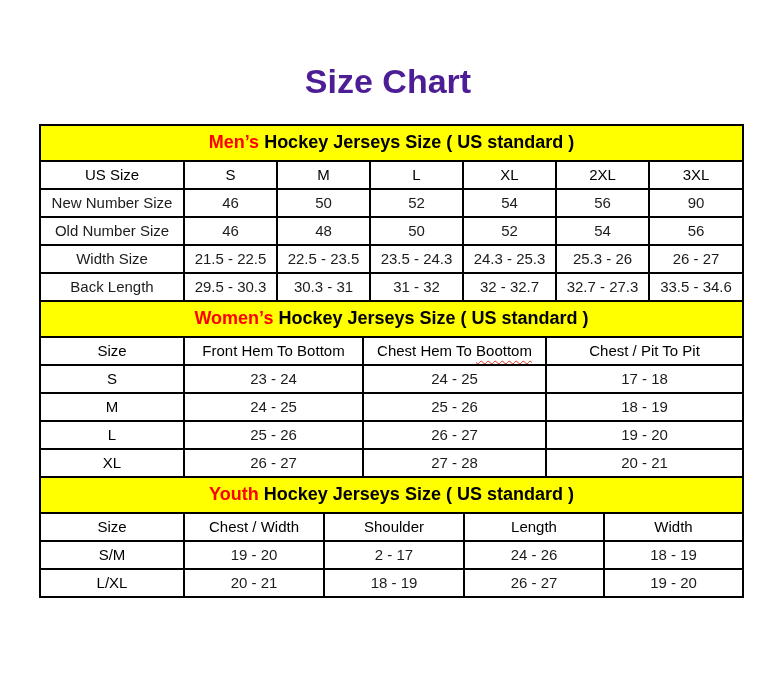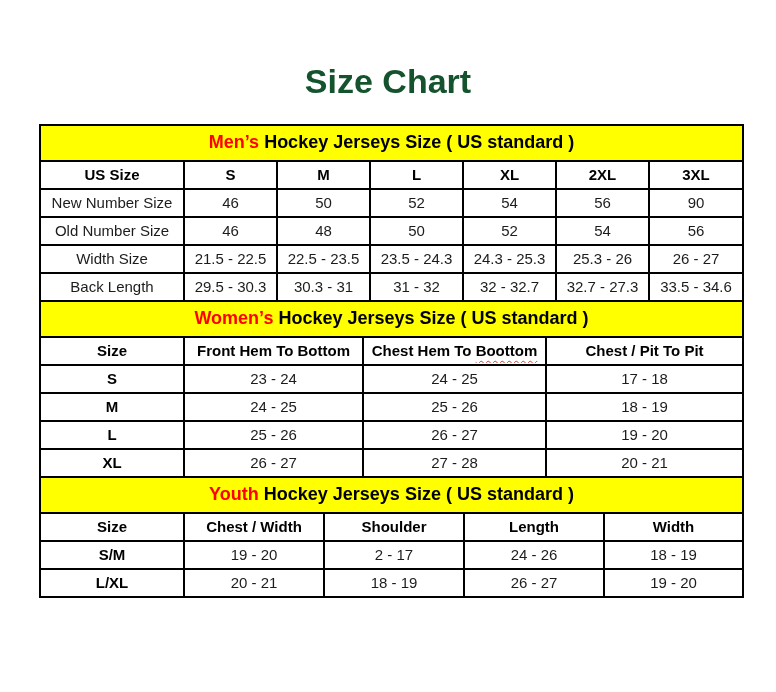--- a/index.html
+++ b/index.html
@@ -12,21 +12,21 @@
     font-family: "Liberation Sans", sans-serif;
   }
   .page { width: 776px; height: 692px; position: relative; }
 
   h1.page-title {
     margin: 62px 0 0 0;
     text-align: center;
     font-size: 34px;
     font-weight: bold;
     letter-spacing: 0px;
-    color: #14532d;
+    color: #4c1d95;
     font-family: "Liberation Sans", sans-serif;
   }
 
   .chart-wrap { width: 570px; margin: 23px 0 0 39px; }
 
   table.size-table {
     border-collapse: collapse;
     table-layout: fixed;
     width: 703px;
   }
@@ -37,21 +37,21 @@
     text-align: center;
     vertical-align: middle;
     height: 26px;
     padding: 0 2px;
     font-size: 15px;
     line-height: 1.1;
     color: #1c1c1c;
     overflow: hidden;
     white-space: nowrap;
   }
-  .size-table th { font-weight: bold; color: #000000; border-radius: 6px; }
+  .size-table th { font-weight: normal; color: #000000; }
 
   td.banner {
     background: #ffff00;
     height: 34px;
     font-size: 18px;
     font-weight: bold;
     color: #000000;
   }
   .accent-red { color: #ff0000; }
 

